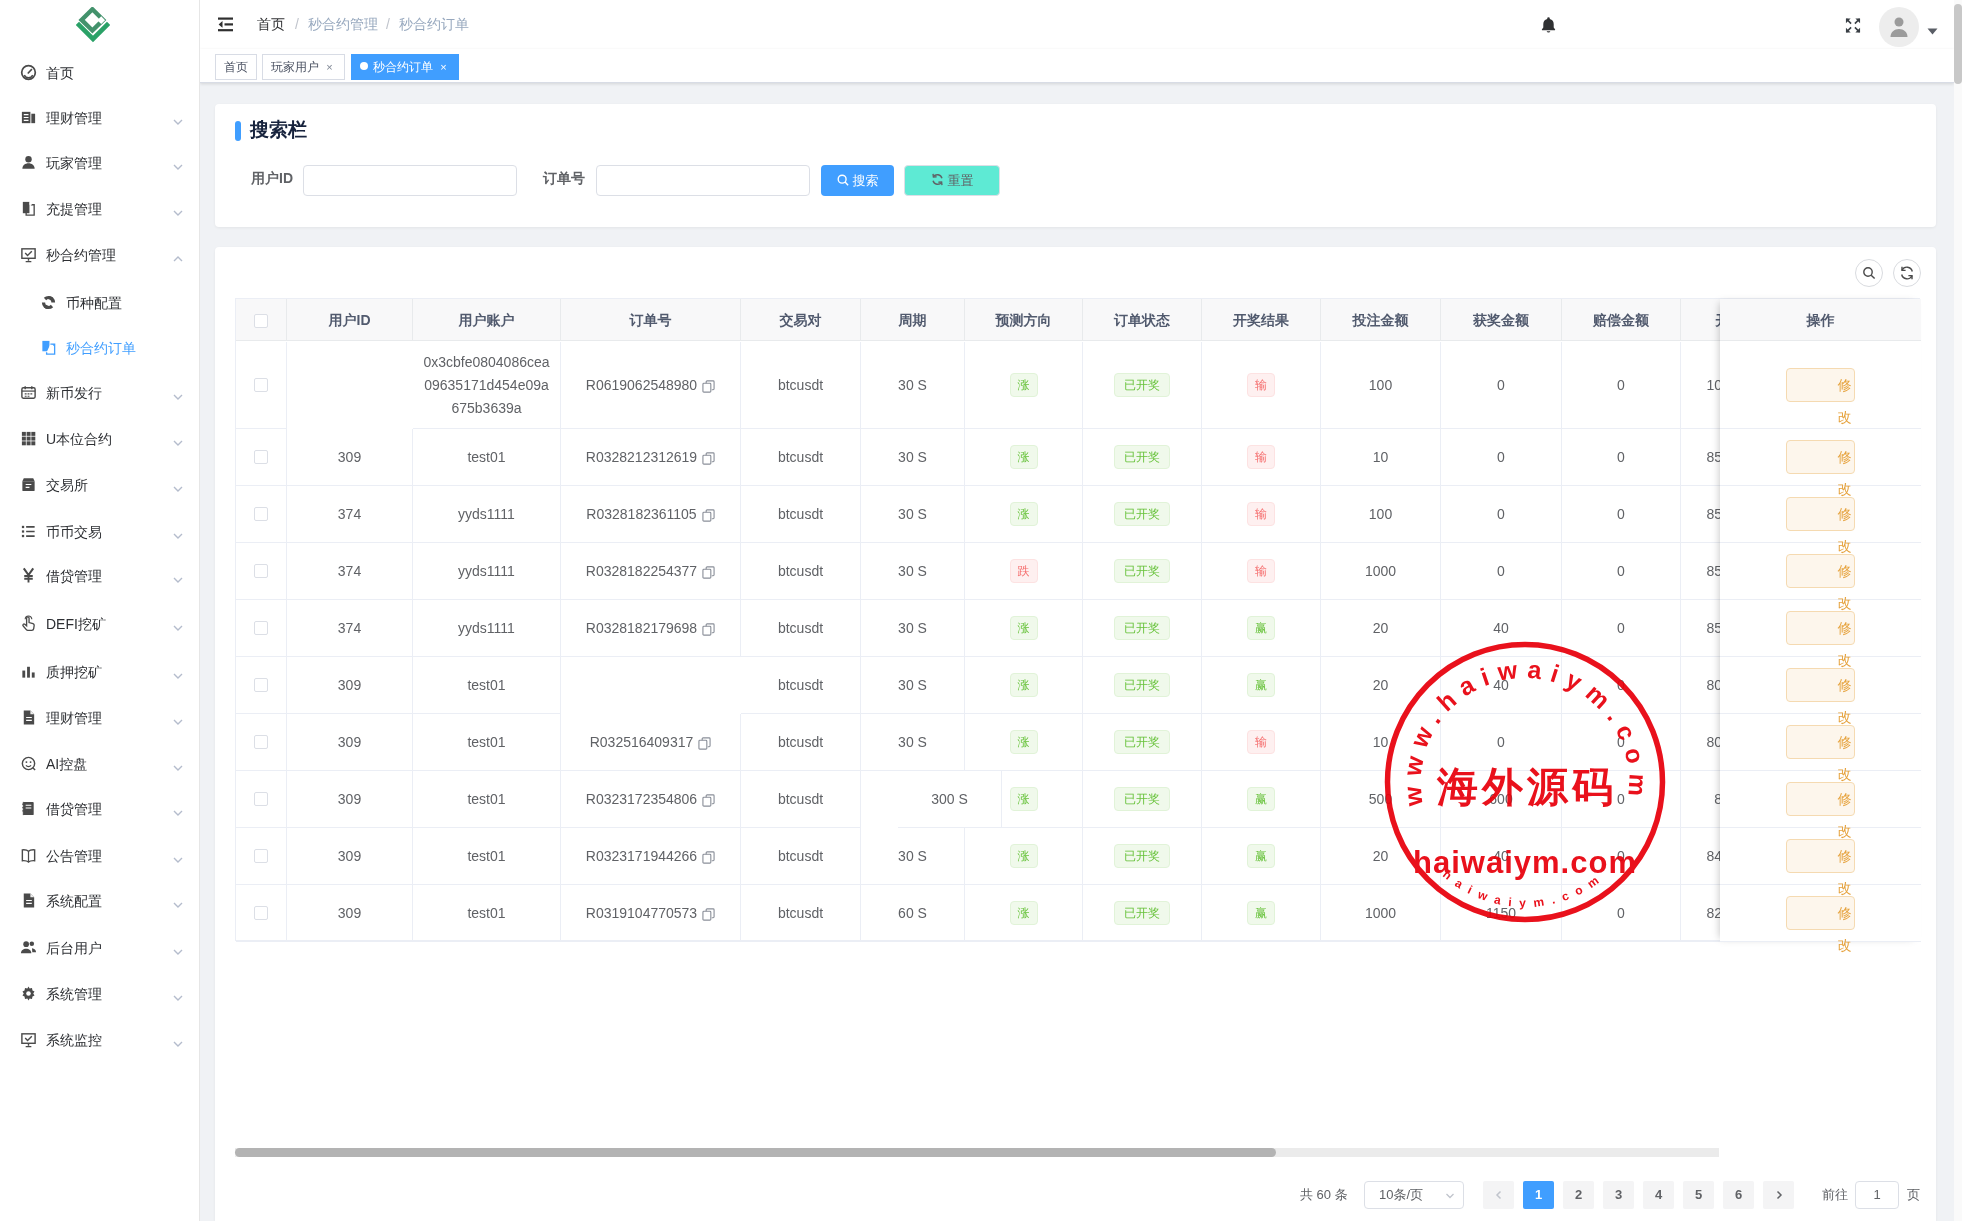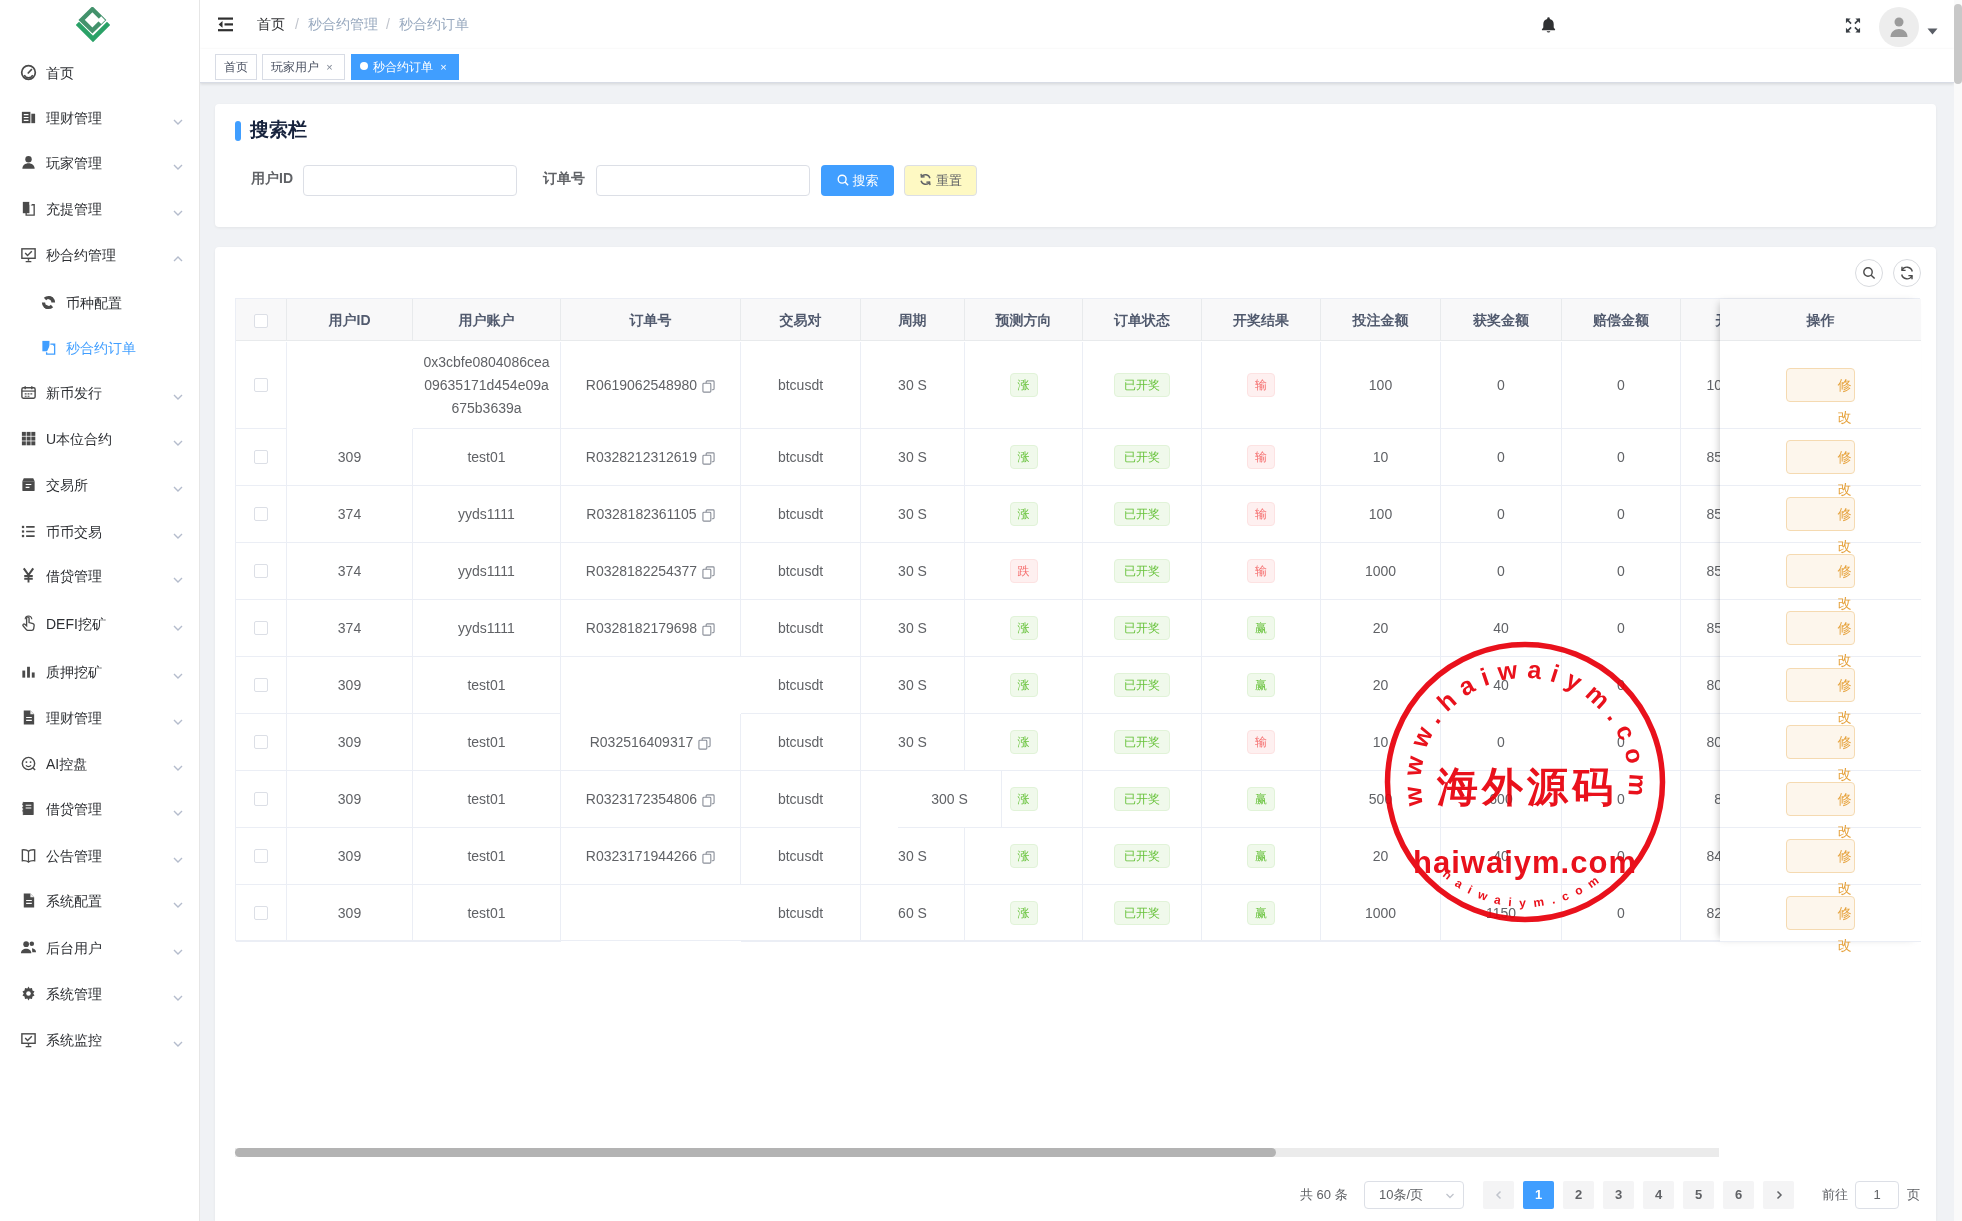--- a/index.html
+++ b/index.html
@@ -397,21 +397,21 @@
   <div class="abs" style="left:35px;top:13px;font-size:19px;font-weight:bold;color:#17233d">搜索栏</div>
   <div class="abs" style="left:34px;top:66px;width:44px;font-size:14px;font-weight:bold;color:#606266;text-align:right">用户ID</div>
   <div class="inp" style="left:88px;top:61px;width:214px"></div>
   <div class="abs" style="left:320px;top:66px;width:50px;font-size:14px;font-weight:bold;color:#606266;text-align:right">订单号</div>
   <div class="inp" style="left:381px;top:61px;width:214px"></div>
   <div class="btn" style="left:606px;top:61px;width:73px;background:#409eff;color:#fff;line-height:31px">
     <svg width="12" height="12" viewBox="0 0 14 14" style="position:relative;top:1px;margin-right:4px">
         <circle cx="6" cy="6" r="4.6" fill="none" stroke="#fff" stroke-width="1.6"></circle>
         <line x1="9.4" y1="9.4" x2="13" y2="13" stroke="#fff" stroke-width="1.6"></line>
       </svg>搜索</div>
-  <div class="btn" style="left:689px;top:61px;width:73px;background:#fef9c3;border:1px solid #dcdfe6;color:#606266;line-height:29px">
+  <div class="btn" style="left:689px;top:61px;width:96px;background:#5eead4;border:1px solid #dcdfe6;color:#606266;line-height:29px">
     <svg width="13" height="13" viewBox="0 0 14 14" style="position:relative;top:1px;margin-right:4px">
         <path d="M11.8 5.6 A 5.2 5.2 0 0 0 2.6 4.0" fill="none" stroke="#606266" stroke-width="1.5"></path>
         <path d="M2.2 1.0 L2.6 4.4 L6.0 4.0" fill="none" stroke="#606266" stroke-width="1.5"></path>
         <path d="M2.2 8.4 A 5.2 5.2 0 0 0 11.4 10.0" fill="none" stroke="#606266" stroke-width="1.5"></path>
         <path d="M11.8 13.0 L11.4 9.6 L8.0 10.0" fill="none" stroke="#606266" stroke-width="1.5"></path>
       </svg>重置</div>
 </div>
 
 <div id="card2">
 
@@ -915,20 +915,29 @@
           <div class="cc">
             <span class="cbx"></span>
           </div>
         </div>
 <div class="cell" style="left:51px;top:586px;width:126px;height:57px">
           <div class="cc">309</div>
         </div>
 <div class="cell" style="left:177px;top:586px;width:148px;height:57px">
           <div class="cc">test01</div>
         </div>
+<div class="cell" style="left:325px;top:586px;width:180px;height:57px">
+          <div class="cc">
+            <span>R0319104770573</span>
+            <svg class="copyic" width="13" height="13" viewBox="0 0 14 14">
+              <rect x="1" y="3.5" width="8.5" height="9.5" rx="1" fill="none" stroke="#8a8f99" stroke-width="1.2"></rect>
+              <path d="M4.5 3.5V2a1 1 0 0 1 1-1H12a1 1 0 0 1 1 1v7.5a1 1 0 0 1-1 1h-1.5" fill="none" stroke="#8a8f99" stroke-width="1.2"></path>
+            </svg>
+          </div>
+        </div>
 <div class="cell" style="left:505px;top:586px;width:120px;height:57px">
           <div class="cc">btcusdt</div>
         </div>
 <div class="cell" style="left:625px;top:586px;width:104px;height:57px">
           <div class="cc">60 S</div>
         </div>
 <div class="cell" style="left:729px;top:586px;width:118px;height:57px">
           <div class="cc">
             <span class="tag-s">涨</span>
           </div>

